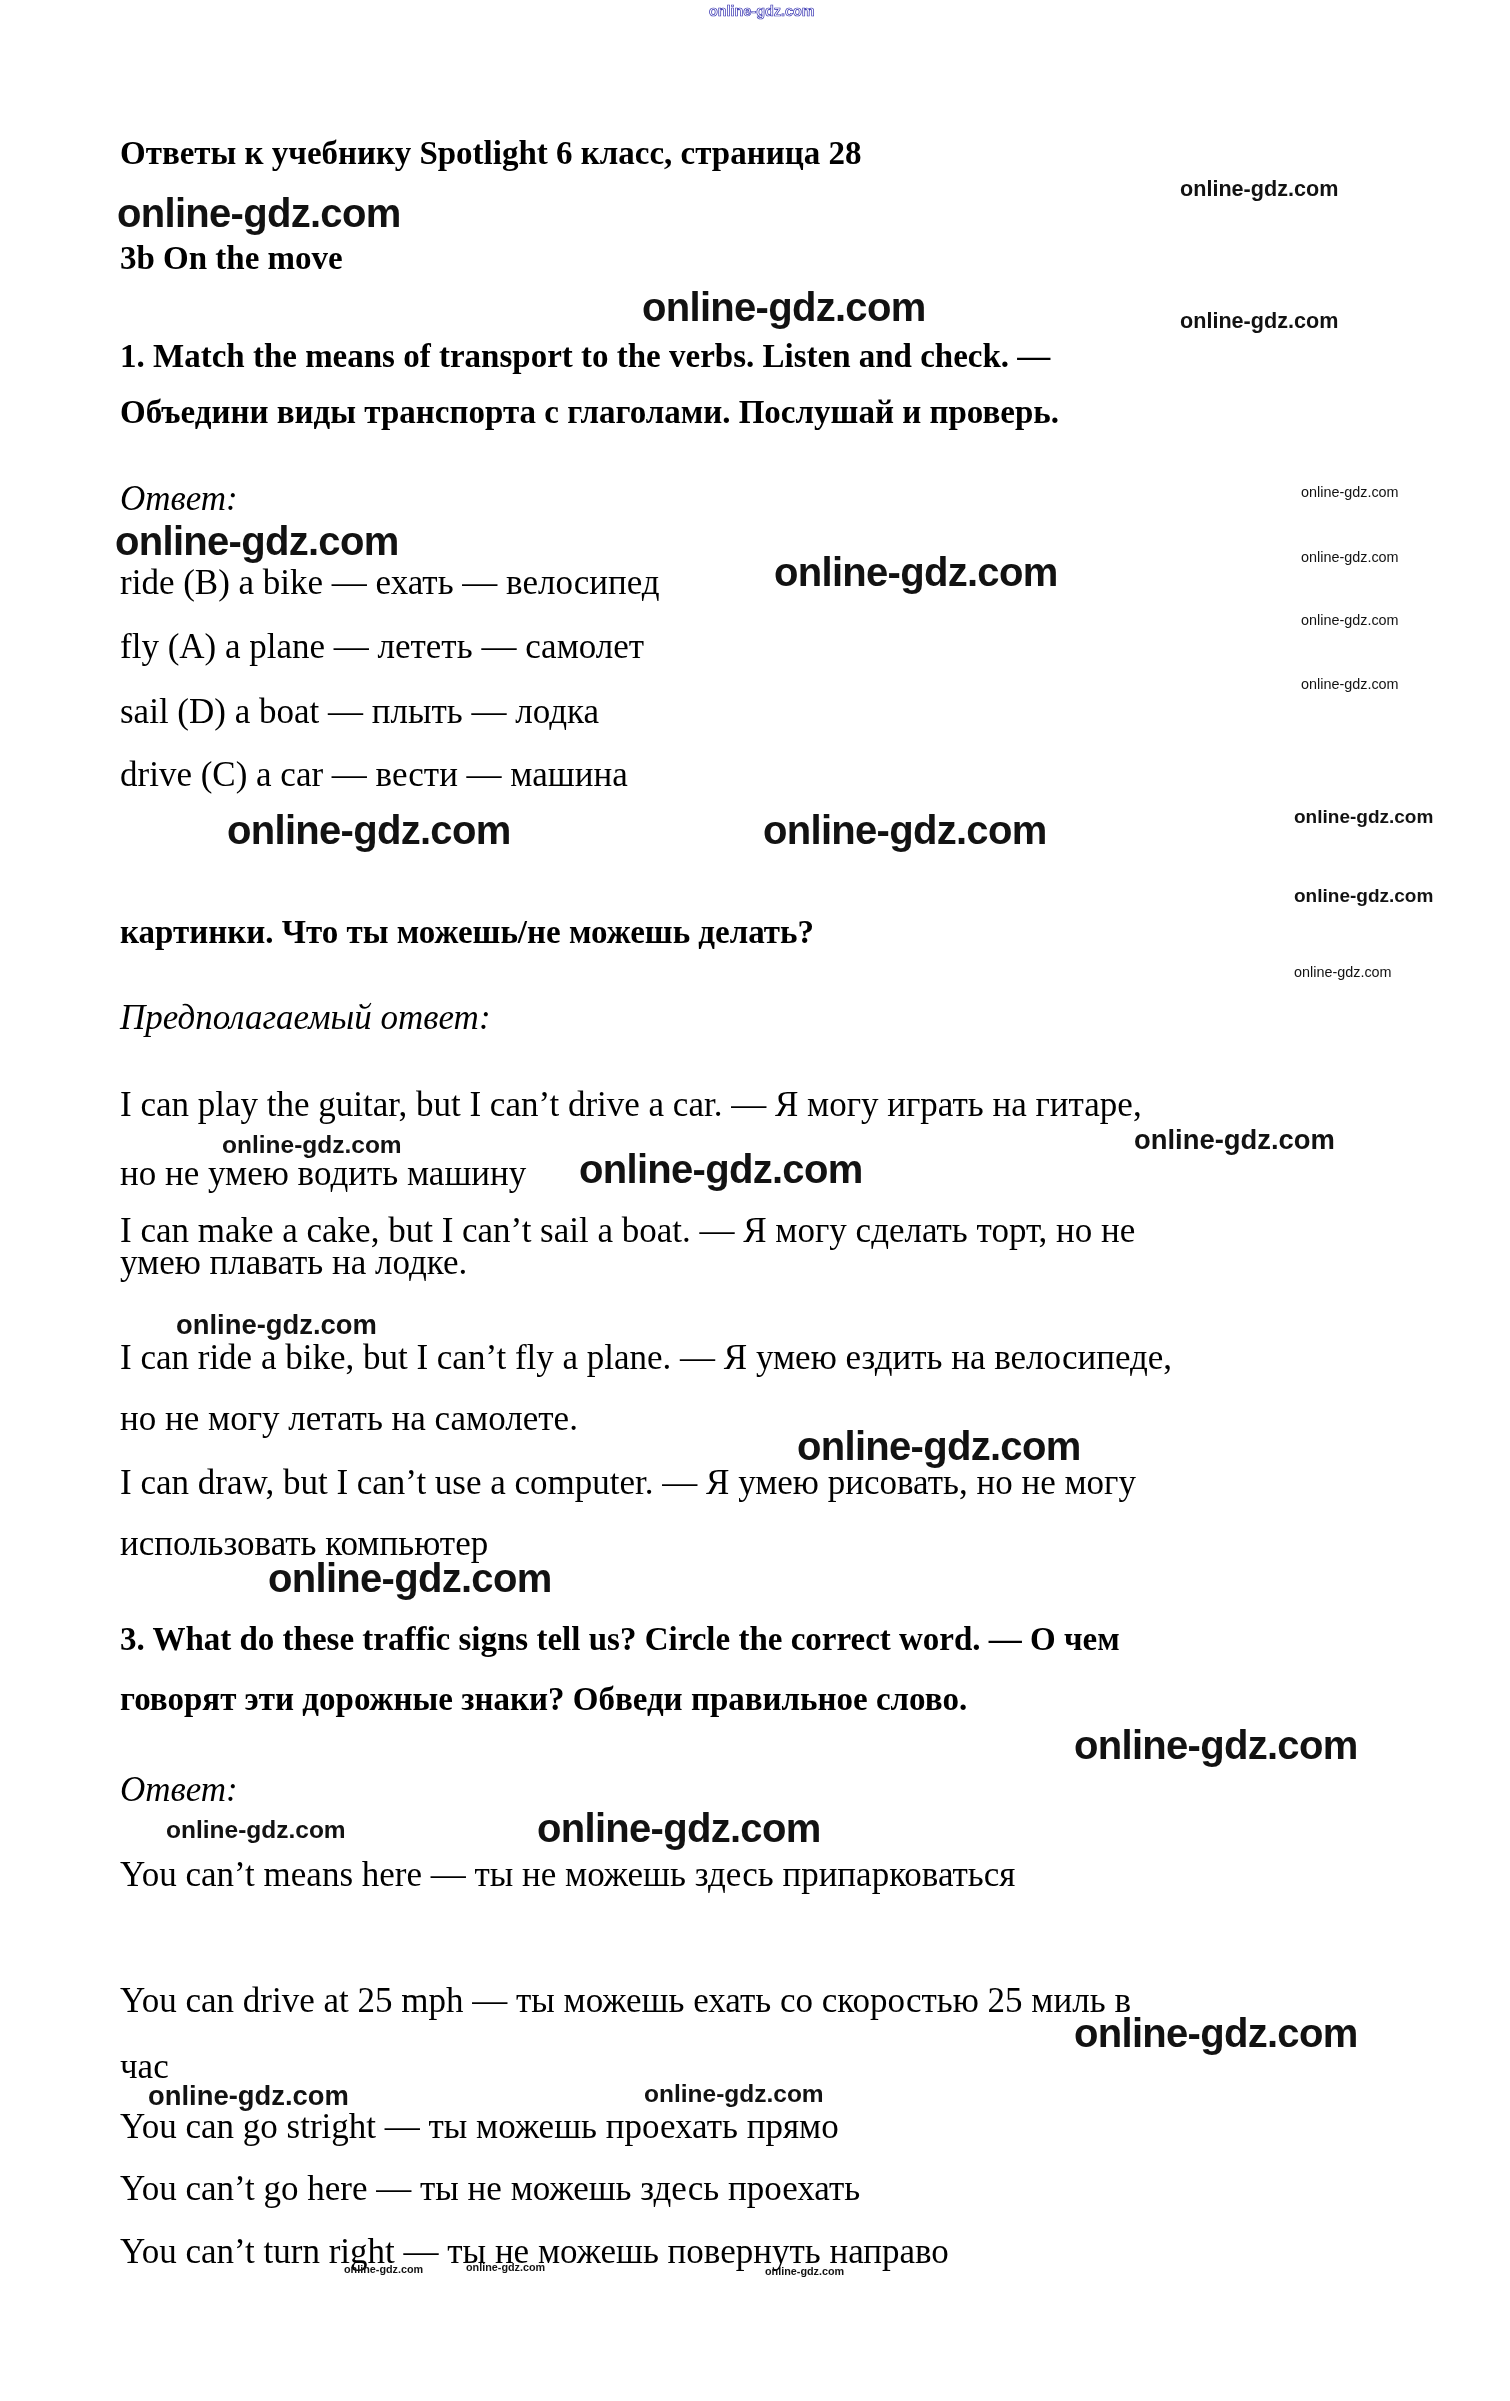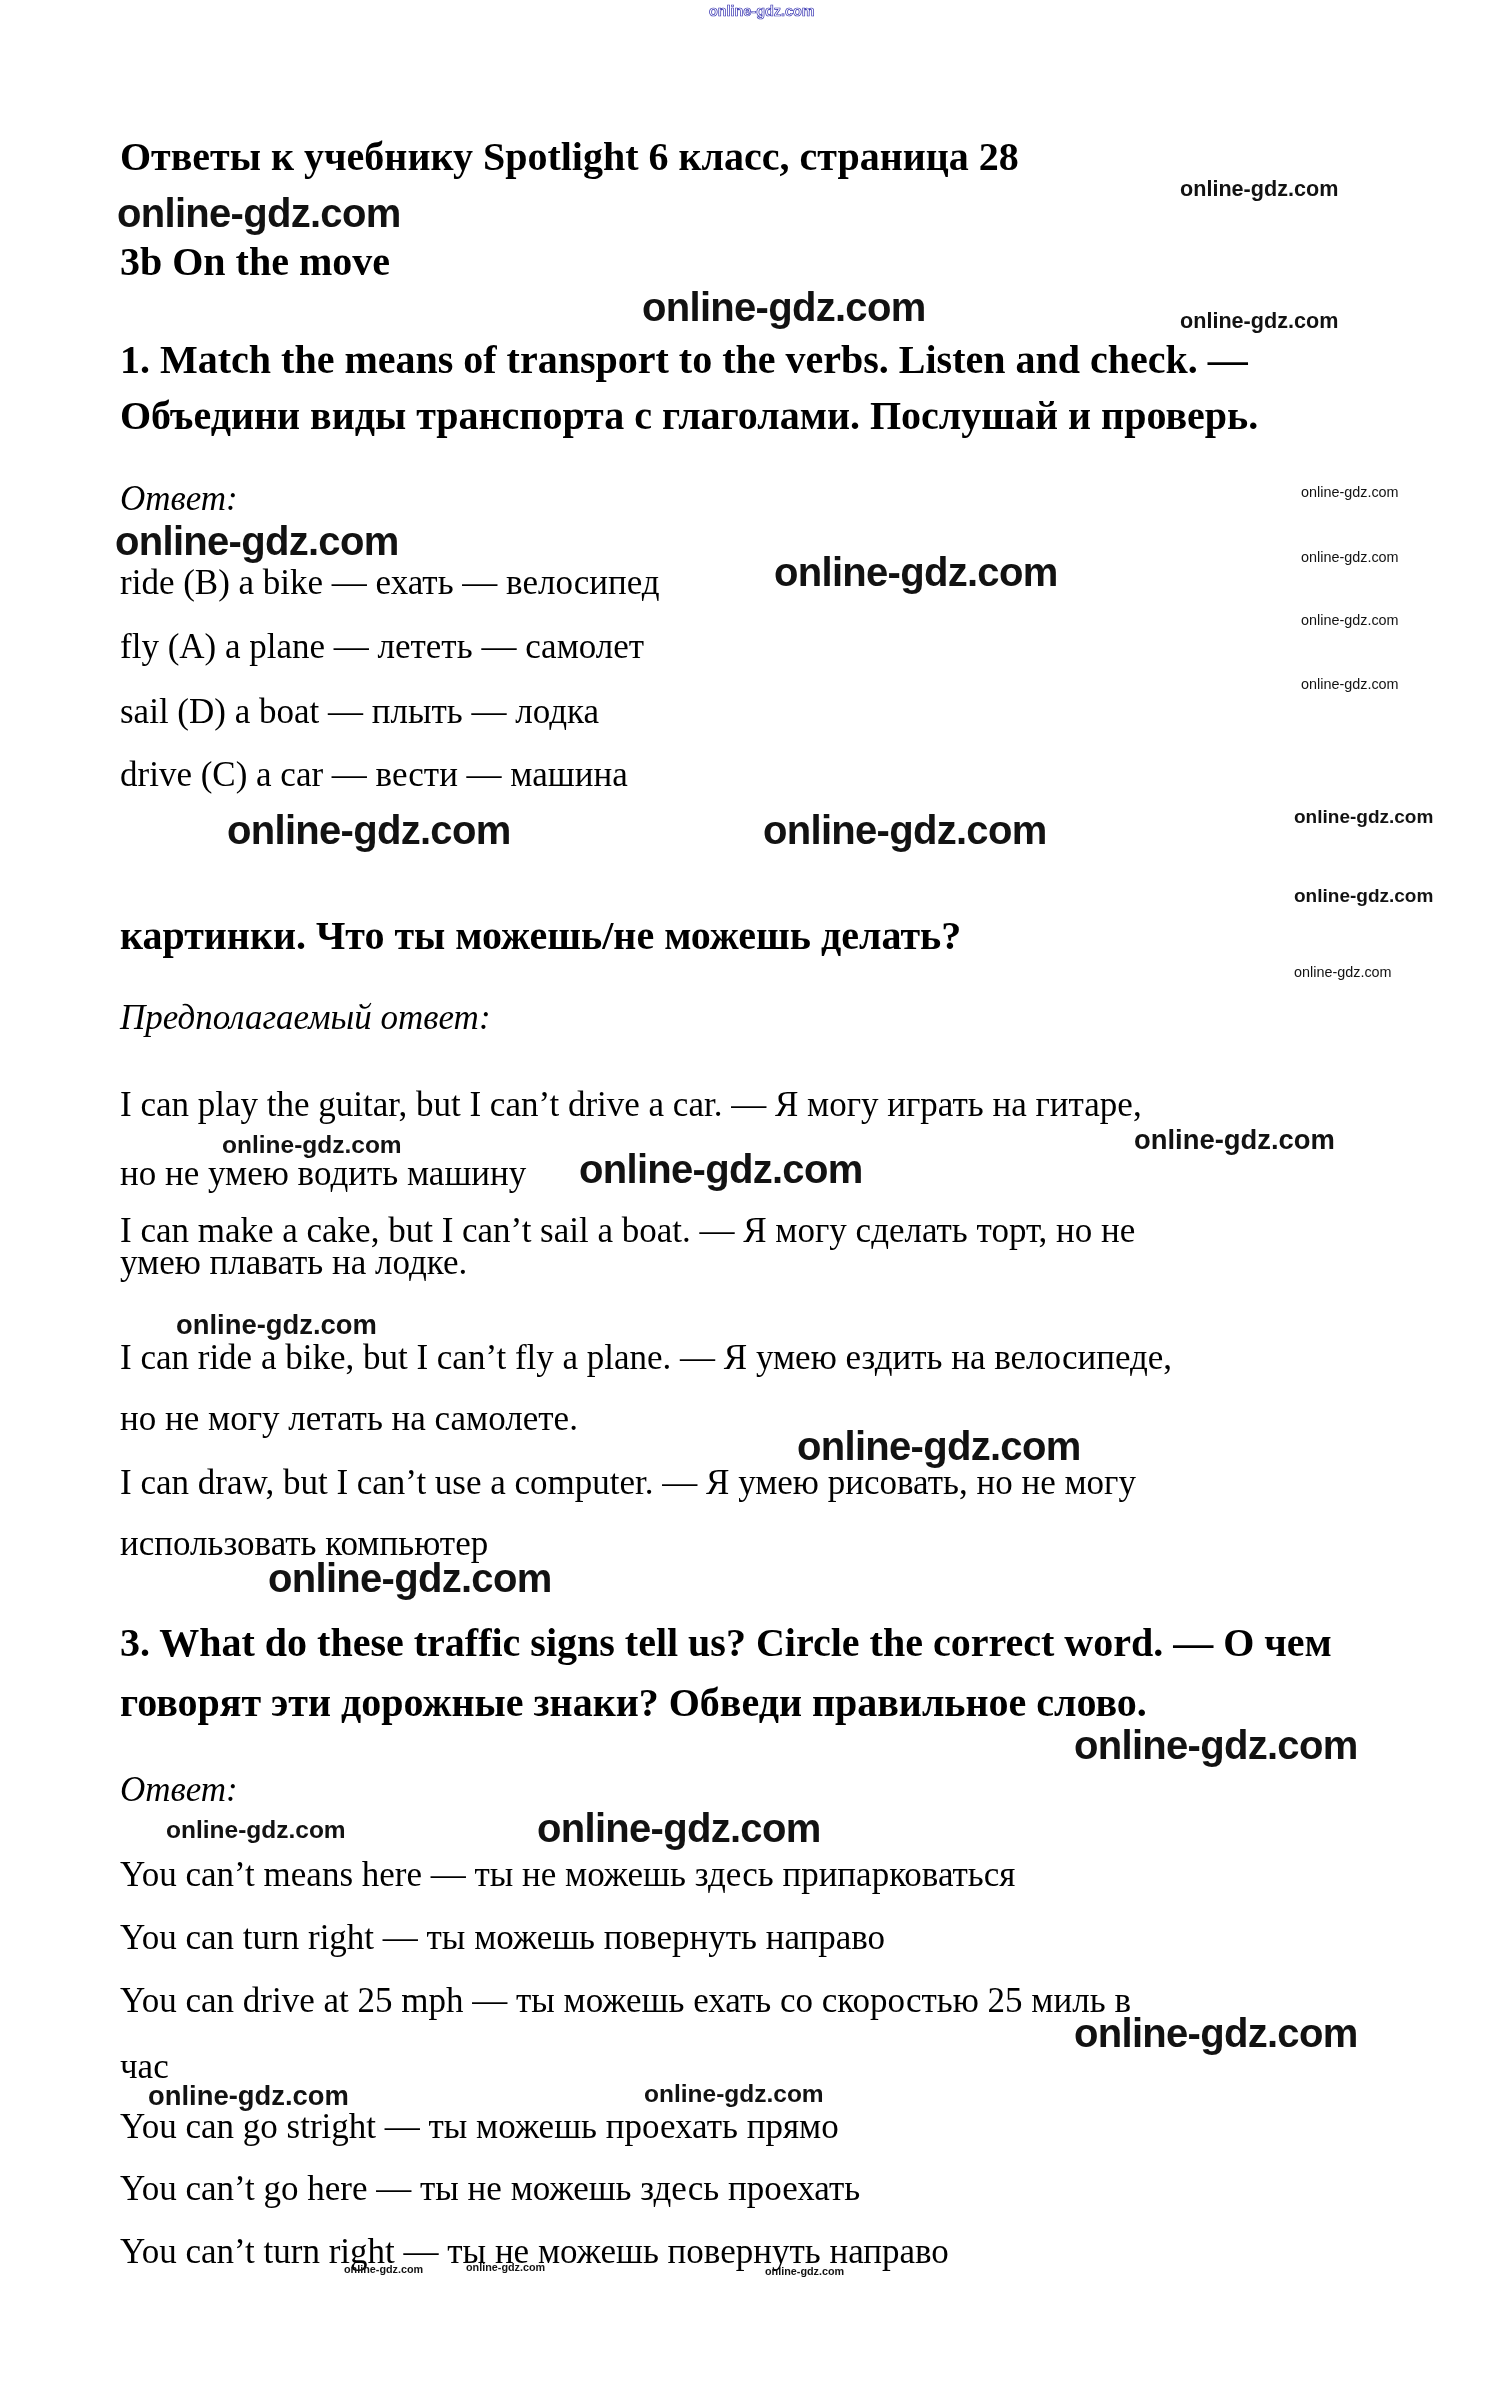--- a/index.html
+++ b/index.html
@@ -13,21 +13,21 @@
   }
   .t {
     position:absolute;
     left:120px;
     white-space:nowrap;
     color:#000;
     font-family:"Liberation Serif","DejaVu Serif",serif;
     font-size:35px;
     line-height:1.1;
   }
-  .hd { font-weight:bold; font-size:40px; }
+  .hd { font-weight:bold; font-size:33px; }
   .it { font-style:italic; }
   .wm {
     position:absolute;
     white-space:nowrap;
     color:#121212;
     font-family:"Liberation Sans","DejaVu Sans",sans-serif;
     line-height:1;
   }
   .wm-big   { font-size:40px; font-weight:600; letter-spacing:-0.7px; }
   .wm-sm30  { font-size:21.6px; font-weight:600; }
@@ -99,21 +99,20 @@
   <span class="wm wm-big" style="left:268px; top:1558px;">online-gdz.com</span>
 
   <div class="t hd" style="top:1621px;">3. What do these traffic signs tell us? Circle the correct word. — О чем</div>
   <div class="t hd" style="top:1681px;">говорят эти дорожные знаки? Обведи правильное слово.</div>
   <span class="wm wm-big" style="left:1074px; top:1725px;">online-gdz.com</span>
   <div class="t it" style="top:1771px;">Ответ:</div>
   <span class="wm wm-b34" style="left:166px; top:1818px;">online-gdz.com</span>
   <span class="wm wm-big" style="left:537px; top:1808px;">online-gdz.com</span>
 
   <div class="t" style="top:1856px;">You can’t means here — ты не можешь здесь припарковаться</div>
-  <div class="t" style="top:1919px;">You can turn right — ты можешь повернуть направо</div>
   <div class="t" style="top:1982px;">You can drive at 25 mph — ты можешь ехать со скоростью 25 миль в</div>
   <span class="wm wm-big" style="left:1074px; top:2013px;">online-gdz.com</span>
   <div class="t" style="top:2048px;">час</div>
   <span class="wm wm-b38" style="left:148px; top:2082px;">online-gdz.com</span>
   <span class="wm wm-c34" style="left:644px; top:2082px;">online-gdz.com</span>
   <div class="t" style="top:2108px;">You can go stright — ты можешь проехать прямо</div>
   <div class="t" style="top:2170px;">You can’t go here — ты не можешь здесь проехать</div>
   <div class="t" style="top:2233px;">You can’t turn right — ты не можешь повернуть направо</div>
 
   <span class="wm wm-micro" style="left:344px; top:2264px;">online-gdz.com</span>

